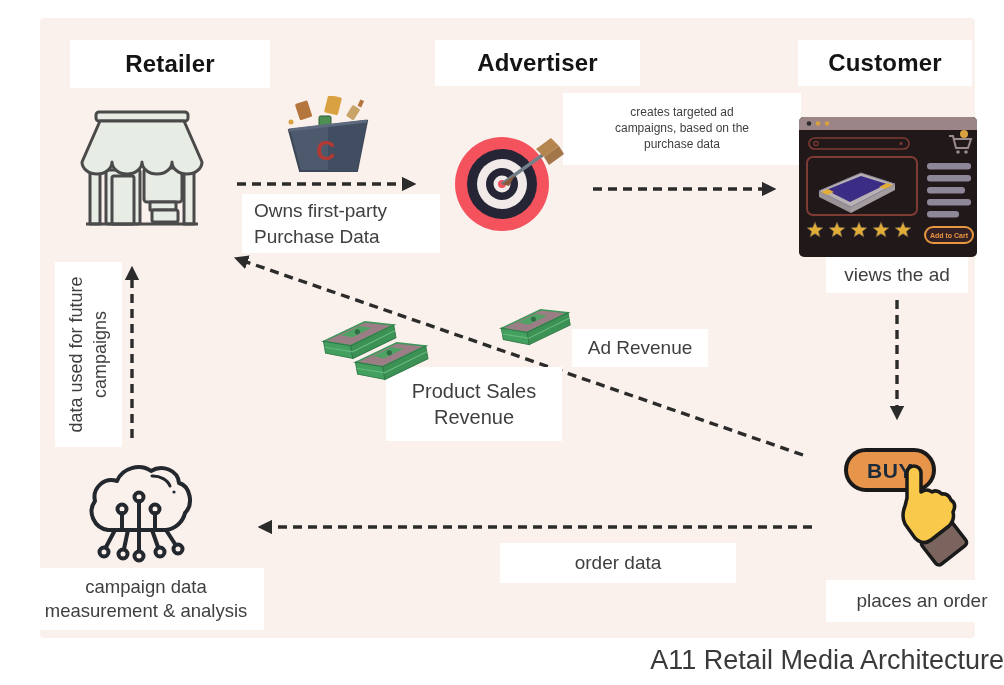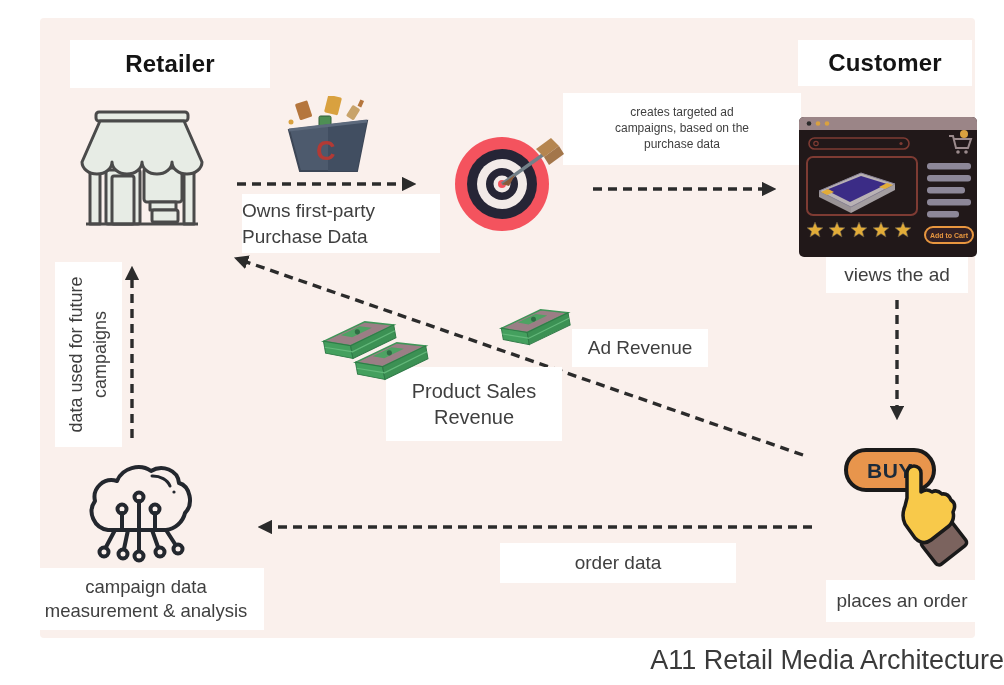--- a/index.html
+++ b/index.html
@@ -8,21 +8,21 @@
     font-family:"Liberation Sans", sans-serif;
   }
   #panel{position:absolute;left:40px;top:18px;width:935px;height:620px;background:#faf0ec;border-radius:4px;}
   .abs{position:absolute;}
   svg{display:block;}
   .lbl{
     position:absolute;background:#ffffff;display:flex;align-items:center;justify-content:center;
     text-align:center;color:#3f3f3f;font-size:19px;line-height:1.32;white-space:pre-line;
   }
   .hdr{font-weight:bold;color:#141414;font-size:24px;letter-spacing:.2px;}
-  .left-align{justify-content:flex-start;text-align:left;padding-left:0;box-sizing:border-box;}
+  .left-align{justify-content:flex-start;text-align:left;padding-left:12px;box-sizing:border-box;}
   #lbl-future{transform:rotate(-90deg);}
   #title{
     position:absolute;left:0;top:645px;width:1004px;text-align:right;
     font-size:27px;color:#3a3a3a;background:transparent;
   }
 </style>
 </head>
 <body>
 
 <div id="canvas">
@@ -39,37 +39,38 @@
       <path d="M237,184 H412" marker-end="url(#ah)"></path>
       <path d="M593,189 H772" marker-end="url(#ah)"></path>
       <path d="M897,300 V416" marker-end="url(#ah)"></path>
       <path d="M803,455 L238,259" marker-end="url(#ah)"></path>
       <path d="M132,438 V270" marker-end="url(#ah)"></path>
       <path d="M812,527 H262" marker-end="url(#ah)"></path>
     </g>
   </svg>
 
   <div class="lbl hdr" style="left:70px;top:40px;width:200px;height:48px;">Retailer</div>
+  <div class="lbl hdr" style="left:435px;top:40px;width:205px;height:46px;">Advertiser</div>
   <div class="lbl hdr" style="left:798px;top:40px;width:174px;height:46px;">Customer</div>
 
   <div class="lbl left-align" style="left:242px;top:194px;width:198px;height:59px;">Owns first-party
 Purchase Data</div>
   <div class="lbl" style="left:563px;top:93px;width:238px;height:72px;font-size:12px;">creates targeted ad
 campaigns, based on the
 purchase data</div>
   <div class="lbl" style="left:572px;top:329px;width:136px;height:38px;">Ad Revenue</div>
   <div class="lbl" style="left:826px;top:256px;width:142px;height:37px;">views the ad</div>
   <div class="lbl" style="left:386px;top:367px;width:176px;height:74px;font-size:20px;">Product Sales
 Revenue</div>
   <div class="lbl" id="lbl-future" style="left:-4px;top:321px;width:185px;height:67px;font-size:18px;">data used for future
 campaigns</div>
   <div class="lbl" style="left:28px;top:568px;width:236px;height:62px;font-size:18.5px;">campaign data
 measurement &amp; analysis</div>
   <div class="lbl" style="left:476px;top:543px;width:236px;height:40px;margin-left:24px;">order data</div>
-  <div class="lbl" style="left:826px;top:580px;width:152px;height:42px;">places an order</div>
+  <div class="lbl" style="left:826px;top:580px;width:152px;height:42px;padding-left:20px;">places an order</div>
 
   <svg class="abs" style="left:76px;top:110px" width="132" height="120" viewBox="0 0 132 120">
     <g stroke="#4a4a4a" stroke-width="3" fill="#e7ece5" stroke-linejoin="round">
       <rect x="14" y="52" width="10" height="62"></rect>
       <rect x="108" y="52" width="10" height="62"></rect>
       <rect x="30" y="60" width="34" height="54" rx="2"></rect>
       <rect x="36" y="66" width="22" height="48" rx="2"></rect>
       <rect x="68" y="58" width="38" height="34" rx="3"></rect>
       <rect x="74" y="92" width="26" height="8"></rect>
       <rect x="76" y="100" width="26" height="12" rx="2"></rect>

